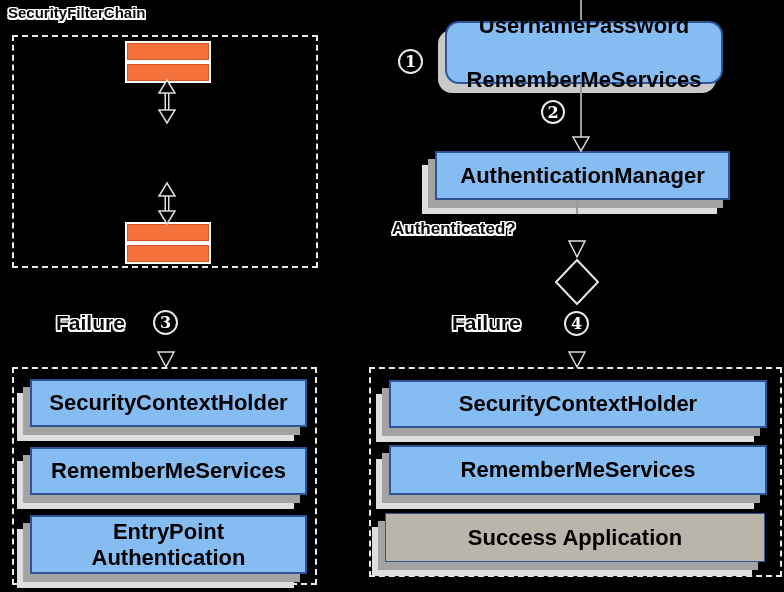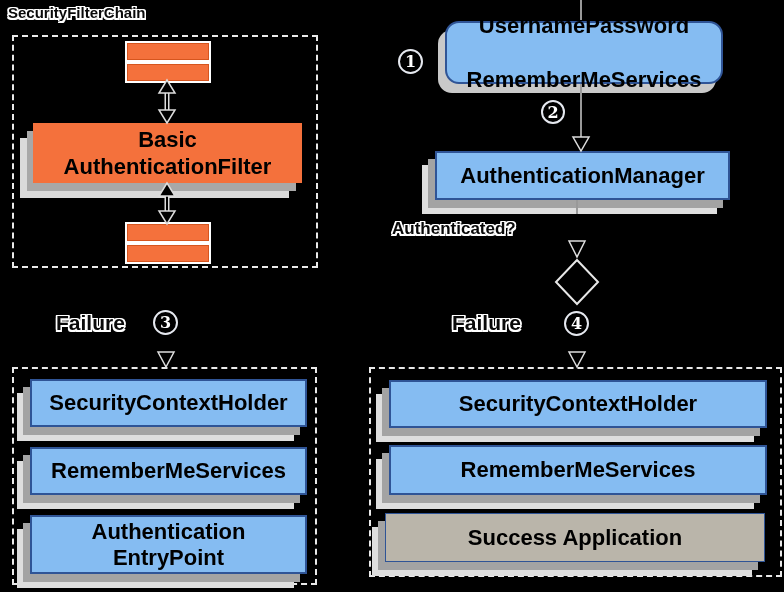--- a/index.html
+++ b/index.html
@@ -39,24 +39,20 @@
 
 <div id="canvas">
 
   <div class="abs outlined" style="left:8px;top:4px;font-size:15px;">SecurityFilterChain</div>
 
   <div class="abs dashedPanel" style="left:12px;top:35px;width:306px;height:233px;"></div>
 
   <div class="abs orangeBar" style="left:127px;top:43px;width:82px;height:17px;"></div>
   <div class="abs orangeBar" style="left:127px;top:64px;width:82px;height:17px;"></div>
 
-  <div class="abs orangeBox" style="left:33px;top:123px;width:269px;height:60px;">
-    <span>Basic</span>
-    <span>AuthenticationFilter</span>
-  </div>
 
   <div class="abs orangeBar" style="left:127px;top:224px;width:82px;height:17px;"></div>
   <div class="abs orangeBar" style="left:127px;top:245px;width:82px;height:17px;"></div>
 
   <div class="abs circNum" style="left:398px;top:49px;">
     <span>1</span>
   </div>
 
   <div class="abs blueBox roundBox" style="left:445px;top:21px;width:278px;height:63px;gap:28px;">
     <span>UsernamePassword</span>
@@ -85,22 +81,22 @@
 
   <div class="abs dashedPanel" style="left:12px;top:367px;width:305px;height:218px;"></div>
 
   <div class="abs blueBox" style="left:30px;top:379px;width:277px;height:48px;">
     <span>SecurityContextHolder</span>
   </div>
   <div class="abs blueBox" style="left:30px;top:447px;width:277px;height:48px;">
     <span>RememberMeServices</span>
   </div>
   <div class="abs blueBox" style="left:30px;top:515px;width:277px;height:59px;">
+    <span>EntryPoint</span>
     <span>Authentication</span>
-    <span>EntryPoint</span>
   </div>
 
   <div class="abs dashedPanel" style="left:369px;top:367px;width:413px;height:210px;"></div>
 
   <div class="abs blueBox" style="left:389px;top:380px;width:378px;height:48px;">
     <span>SecurityContextHolder</span>
   </div>
   <div class="abs blueBox" style="left:389px;top:445px;width:378px;height:50px;">
     <span>RememberMeServices</span>
   </div>

